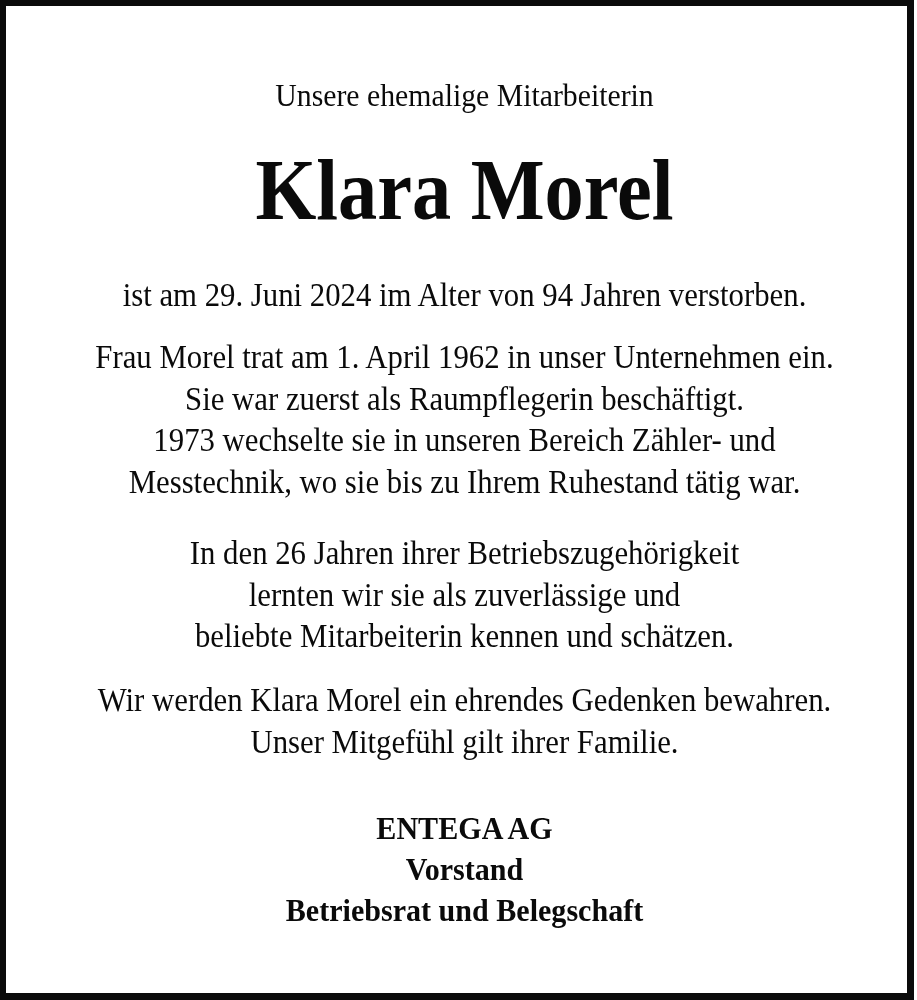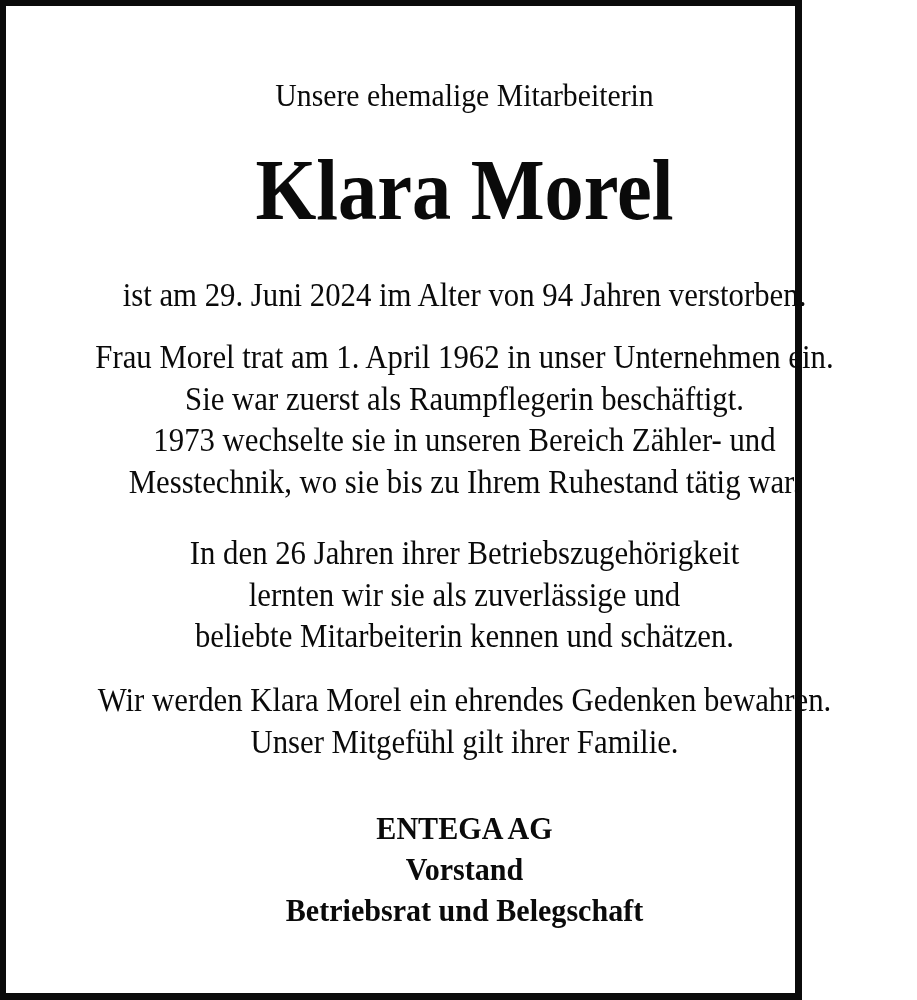--- a/index.html
+++ b/index.html
@@ -12,21 +12,21 @@
       height: 1000px;
       position: relative;
       overflow: hidden;
       font-family: "Liberation Serif", "DejaVu Serif", serif;
       color: #0a0a0a;
     }
     .frame {
       position: absolute;
       left: 0;
       top: 0;
-      width: 802px;
+      width: 914px;
       height: 1000px;
       box-sizing: border-box;
       border: 6px solid #0b0b0b;
       border-top-width: 6px;
       border-right-width: 7px;
       border-bottom-width: 7px;
       background: #ffffff;
     }
     .block {
       position: absolute;

